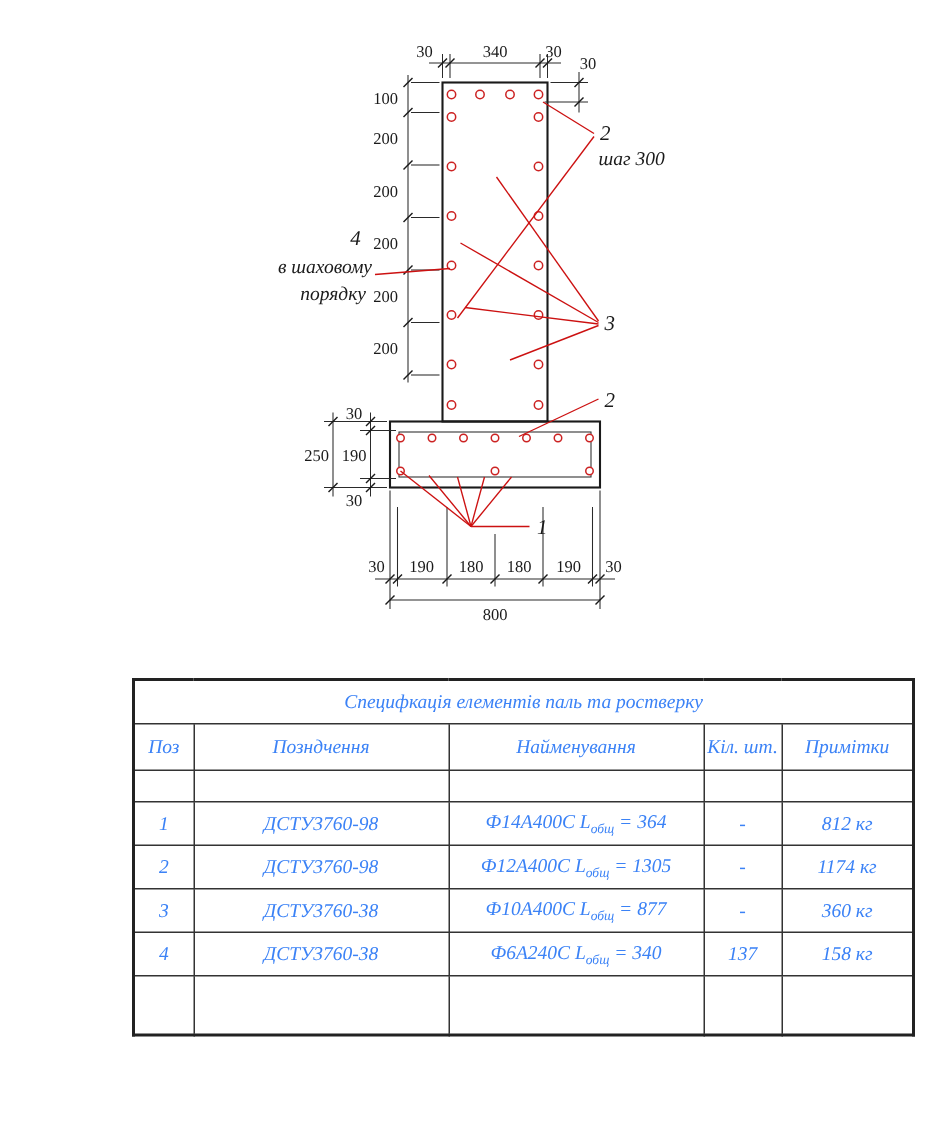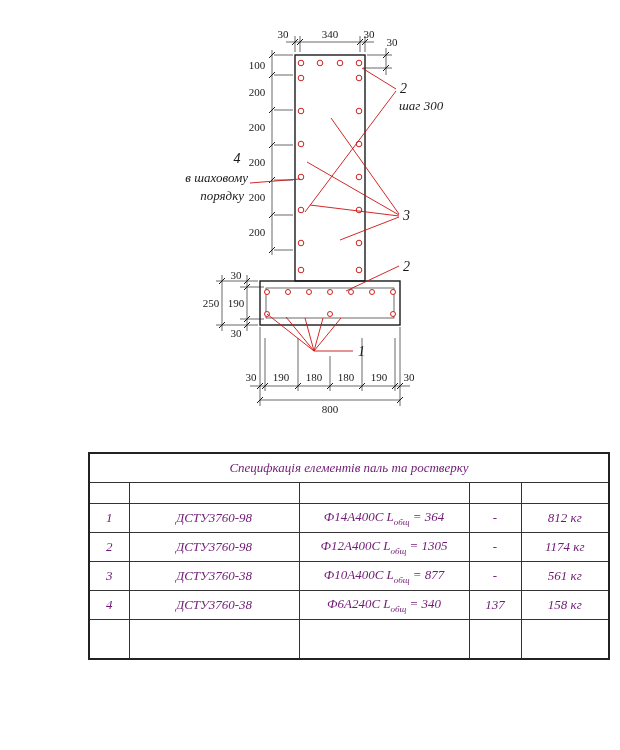--- a/index.html
+++ b/index.html
@@ -9,21 +9,21 @@
   .dim{font:11px "Liberation Serif",serif;fill:#1a1a1a;}
   .callout{font:italic 13px "Liberation Serif",serif;fill:#1a1a1a;}
   .callout-num{font:italic 14px "Liberation Serif",serif;fill:#1a1a1a;}
   .thin{stroke:#2a2a2a;stroke-width:0.7;fill:none;}
   .thick{stroke:#1a1a1a;stroke-width:1.4;fill:none;}
   .leader{stroke:#cc1111;stroke-width:0.9;fill:none;}
   .rebar{stroke:#cc2222;stroke-width:1;fill:#ffffff;}
   .tick{stroke:#1a1a1a;stroke-width:1;}
 
   table.spec{position:absolute;left:88px;top:452px;width:520px;border-collapse:collapse;
-             table-layout:fixed;font:italic 13px "Liberation Serif",serif;color:#701a75;}
+             table-layout:fixed;font:italic 13px "Liberation Serif",serif;color:#3b82f6;}
   table.spec td,table.spec th{border:1px solid #333;text-align:center;vertical-align:middle;
              padding:0 2px;overflow:hidden;white-space:nowrap;font-weight:normal;}
   table.spec{border:2px solid #222;}
   .row-title td{height:28px;}
   .row-head td{height:30px;}
   .row-empty td{height:20px;}
   .row-data td{height:28px;}
   .row-last td{height:38px;}
   sub{font-size:9px;}
 </style>
@@ -211,20 +211,27 @@
       <col style="width:40px">
         <col style="width:170px">
         <col style="width:170px">
       <col style="width:52px">
         <col style="width:88px">
     </colgroup>
     <tbody>
         <tr class="row-title">
       <td colspan="5">Специфкація елементів паль та ростверку</td>
     </tr>
+    <tr class="row-head">
+      <td>Поз</td>
+      <td>Позндчення</td>
+      <td>Найменування</td>
+      <td>Кіл. шт.</td>
+      <td>Примітки</td>
+    </tr>
     <tr class="row-empty">
       <td></td>
           <td></td>
           <td></td>
           <td></td>
           <td></td>
     </tr>
     <tr class="row-data">
       <td>1</td>
       <td>ДСТУ3760-98</td>
@@ -237,21 +244,21 @@
       <td>ДСТУ3760-98</td>
       <td><span>Ф12А400С  L</span><sub>общ</sub><span> = 1305</span></td>
       <td>-</td>
       <td>1174 кг</td>
     </tr>
     <tr class="row-data">
       <td>3</td>
       <td>ДСТУ3760-38</td>
       <td><span>Ф10А400С  L</span><sub>общ</sub><span> = 877</span></td>
       <td>-</td>
-      <td>561 кг</td>
+      <td>360 кг</td>
     </tr>
     <tr class="row-data">
       <td>4</td>
       <td>ДСТУ3760-38</td>
       <td><span>Ф6А240С  L</span><sub>общ</sub><span> = 340</span></td>
       <td>137</td>
       <td>158 кг</td>
     </tr>
     <tr class="row-last">
       <td></td>

